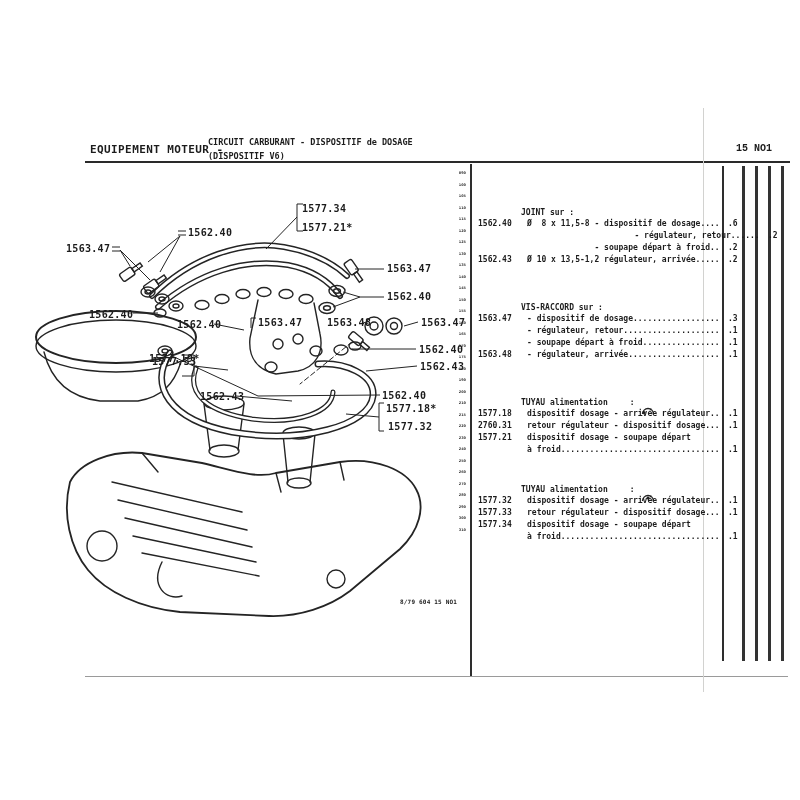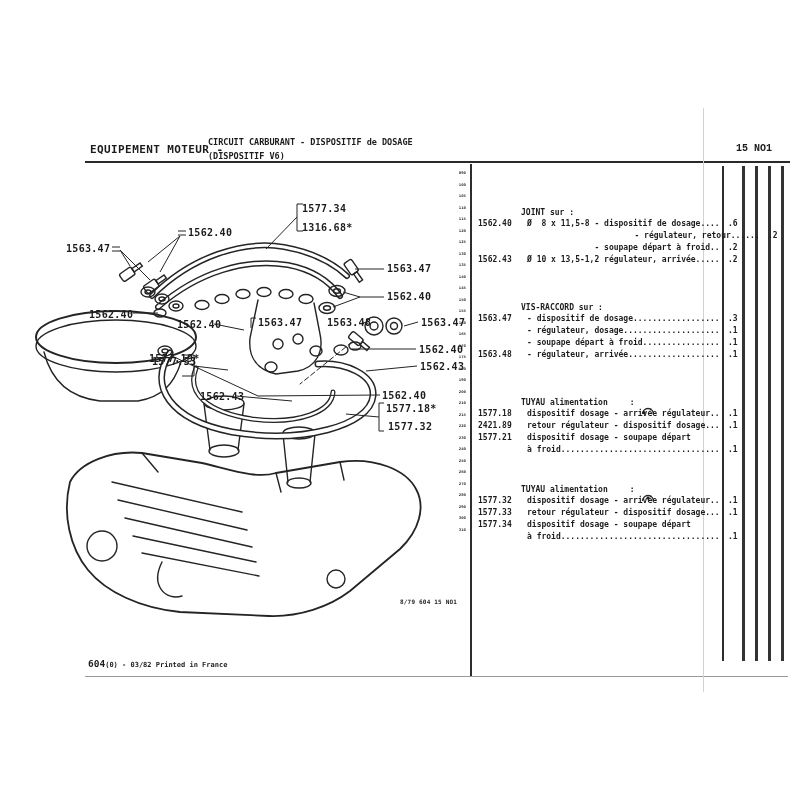--- a/index.html
+++ b/index.html
@@ -162,21 +162,21 @@
       <path d="M236,396 L292,401"></path>
       <path d="M416,349 L352,349"></path>
       <path d="M417,366 L366,371"></path>
       <path d="M380,395 L258,396 L172,356"></path>
       <path d="M384,403 L379,403 L379,431 L384,431"></path>
       <path d="M379,417 L346,414"></path>
     </g>
   </svg>
 
   <div class="callout" style="left:302px;top:203px;">1577.34</div>
-  <div class="callout" style="left:302px;top:222px;">1316.68*</div>
+  <div class="callout" style="left:302px;top:222px;">1577.21*</div>
   <div class="callout" style="left:188px;top:227px;">1562.40</div>
   <div class="callout" style="left:66px;top:243px;">1563.47</div>
   <div class="callout" style="left:387px;top:263px;">1563.47</div>
   <div class="callout" style="left:387px;top:291px;">1562.40</div>
   <div class="callout" style="left:89px;top:309px;">1562.40</div>
   <div class="callout" style="left:177px;top:319px;">1562.40</div>
   <div class="callout" style="left:258px;top:317px;">1563.47</div>
   <div class="callout" style="left:327px;top:317px;">1563.48</div>
   <div class="callout" style="left:421px;top:317px;">1563.47</div>
   <div class="callout" style="left:419px;top:344px;">1562.40</div>
@@ -250,21 +250,21 @@
   <div class="pheader" style="top:302px;">
     <span class="ph-text">VIS-RACCORD sur :</span>
   </div>
   <div class="prow" style="top:314px;">
     <span class="ref">1563.47</span>
     <span class="desc">- dispositif de dosage..................</span>
     <span class="qty">.3</span>
   </div>
   <div class="prow" style="top:326px;">
     <span class="ref"></span>
-    <span class="desc">- régulateur, dosage....................</span>
+    <span class="desc">- régulateur, retour....................</span>
     <span class="qty">.1</span>
   </div>
   <div class="prow" style="top:338px;">
     <span class="ref"></span>
     <span class="desc">- soupape départ à froid................</span>
     <span class="qty">.1</span>
   </div>
   <div class="prow" style="top:350px;">
     <span class="ref">1563.48</span>
     <span class="desc">- régulateur, arrivée...................</span>
@@ -280,21 +280,21 @@
         </svg>
     </span>
     <span>:</span>
   </div>
   <div class="prow" style="top:409px;">
     <span class="ref">1577.18</span>
     <span class="desc">dispositif dosage - arrivée régulateur..</span>
     <span class="qty">.1</span>
   </div>
   <div class="prow" style="top:421px;">
-    <span class="ref">2421.89</span>
+    <span class="ref">2760.31</span>
     <span class="desc">retour régulateur - dispositif dosage...</span>
     <span class="qty">.1</span>
   </div>
   <div class="prow" style="top:433px;text-decoration:underline;">
     <span class="ref">1577.21</span>
     <span class="desc">dispositif dosage - soupape départ</span>
     <span class="qty"></span>
   </div>
   <div class="prow" style="top:445px;">
     <span class="ref"></span>
@@ -327,17 +327,14 @@
     <span class="desc">dispositif dosage - soupape départ</span>
     <span class="qty"></span>
   </div>
   <div class="prow" style="top:532px;">
     <span class="ref"></span>
     <span class="desc">à froid.................................</span>
     <span class="qty">.1</span>
   </div>
 
   <div class="f-print">8/79 604  15 NO1</div>
-  <div class="f-doc">
-    <span class="b">604</span><span class="r">(0) - 03/82 Printed in France</span>
-  </div>
 
 </div>
 
 </body></html>

